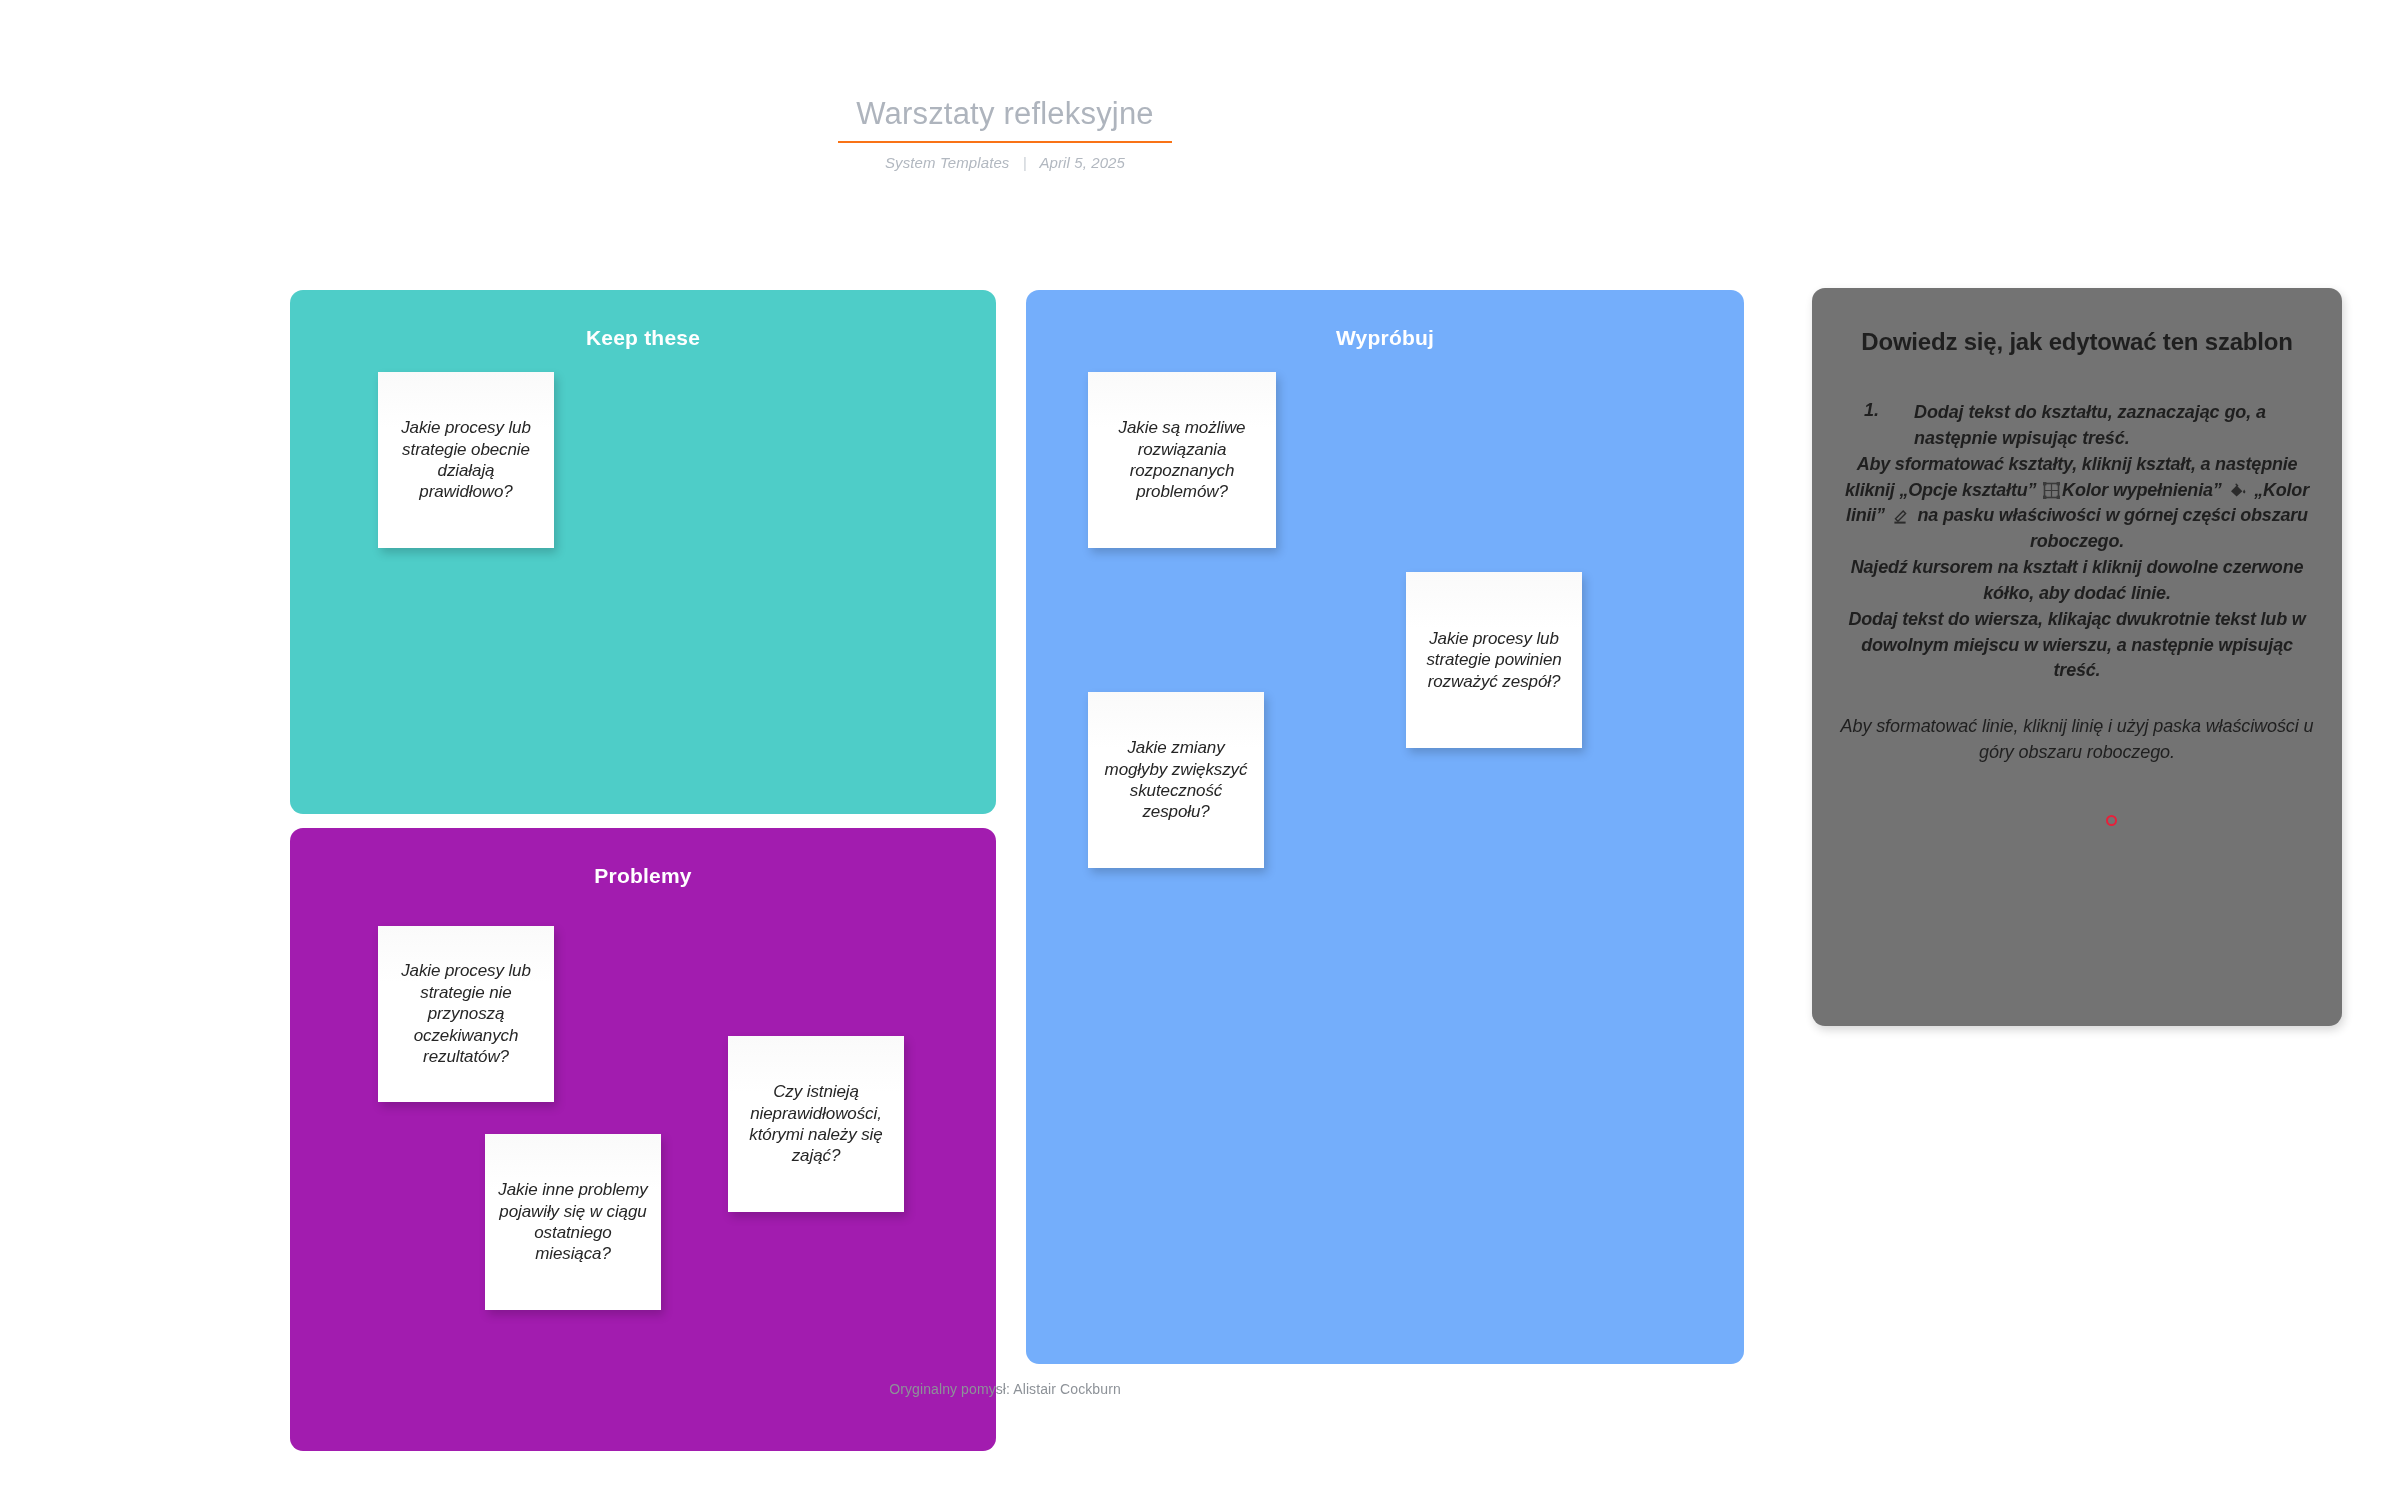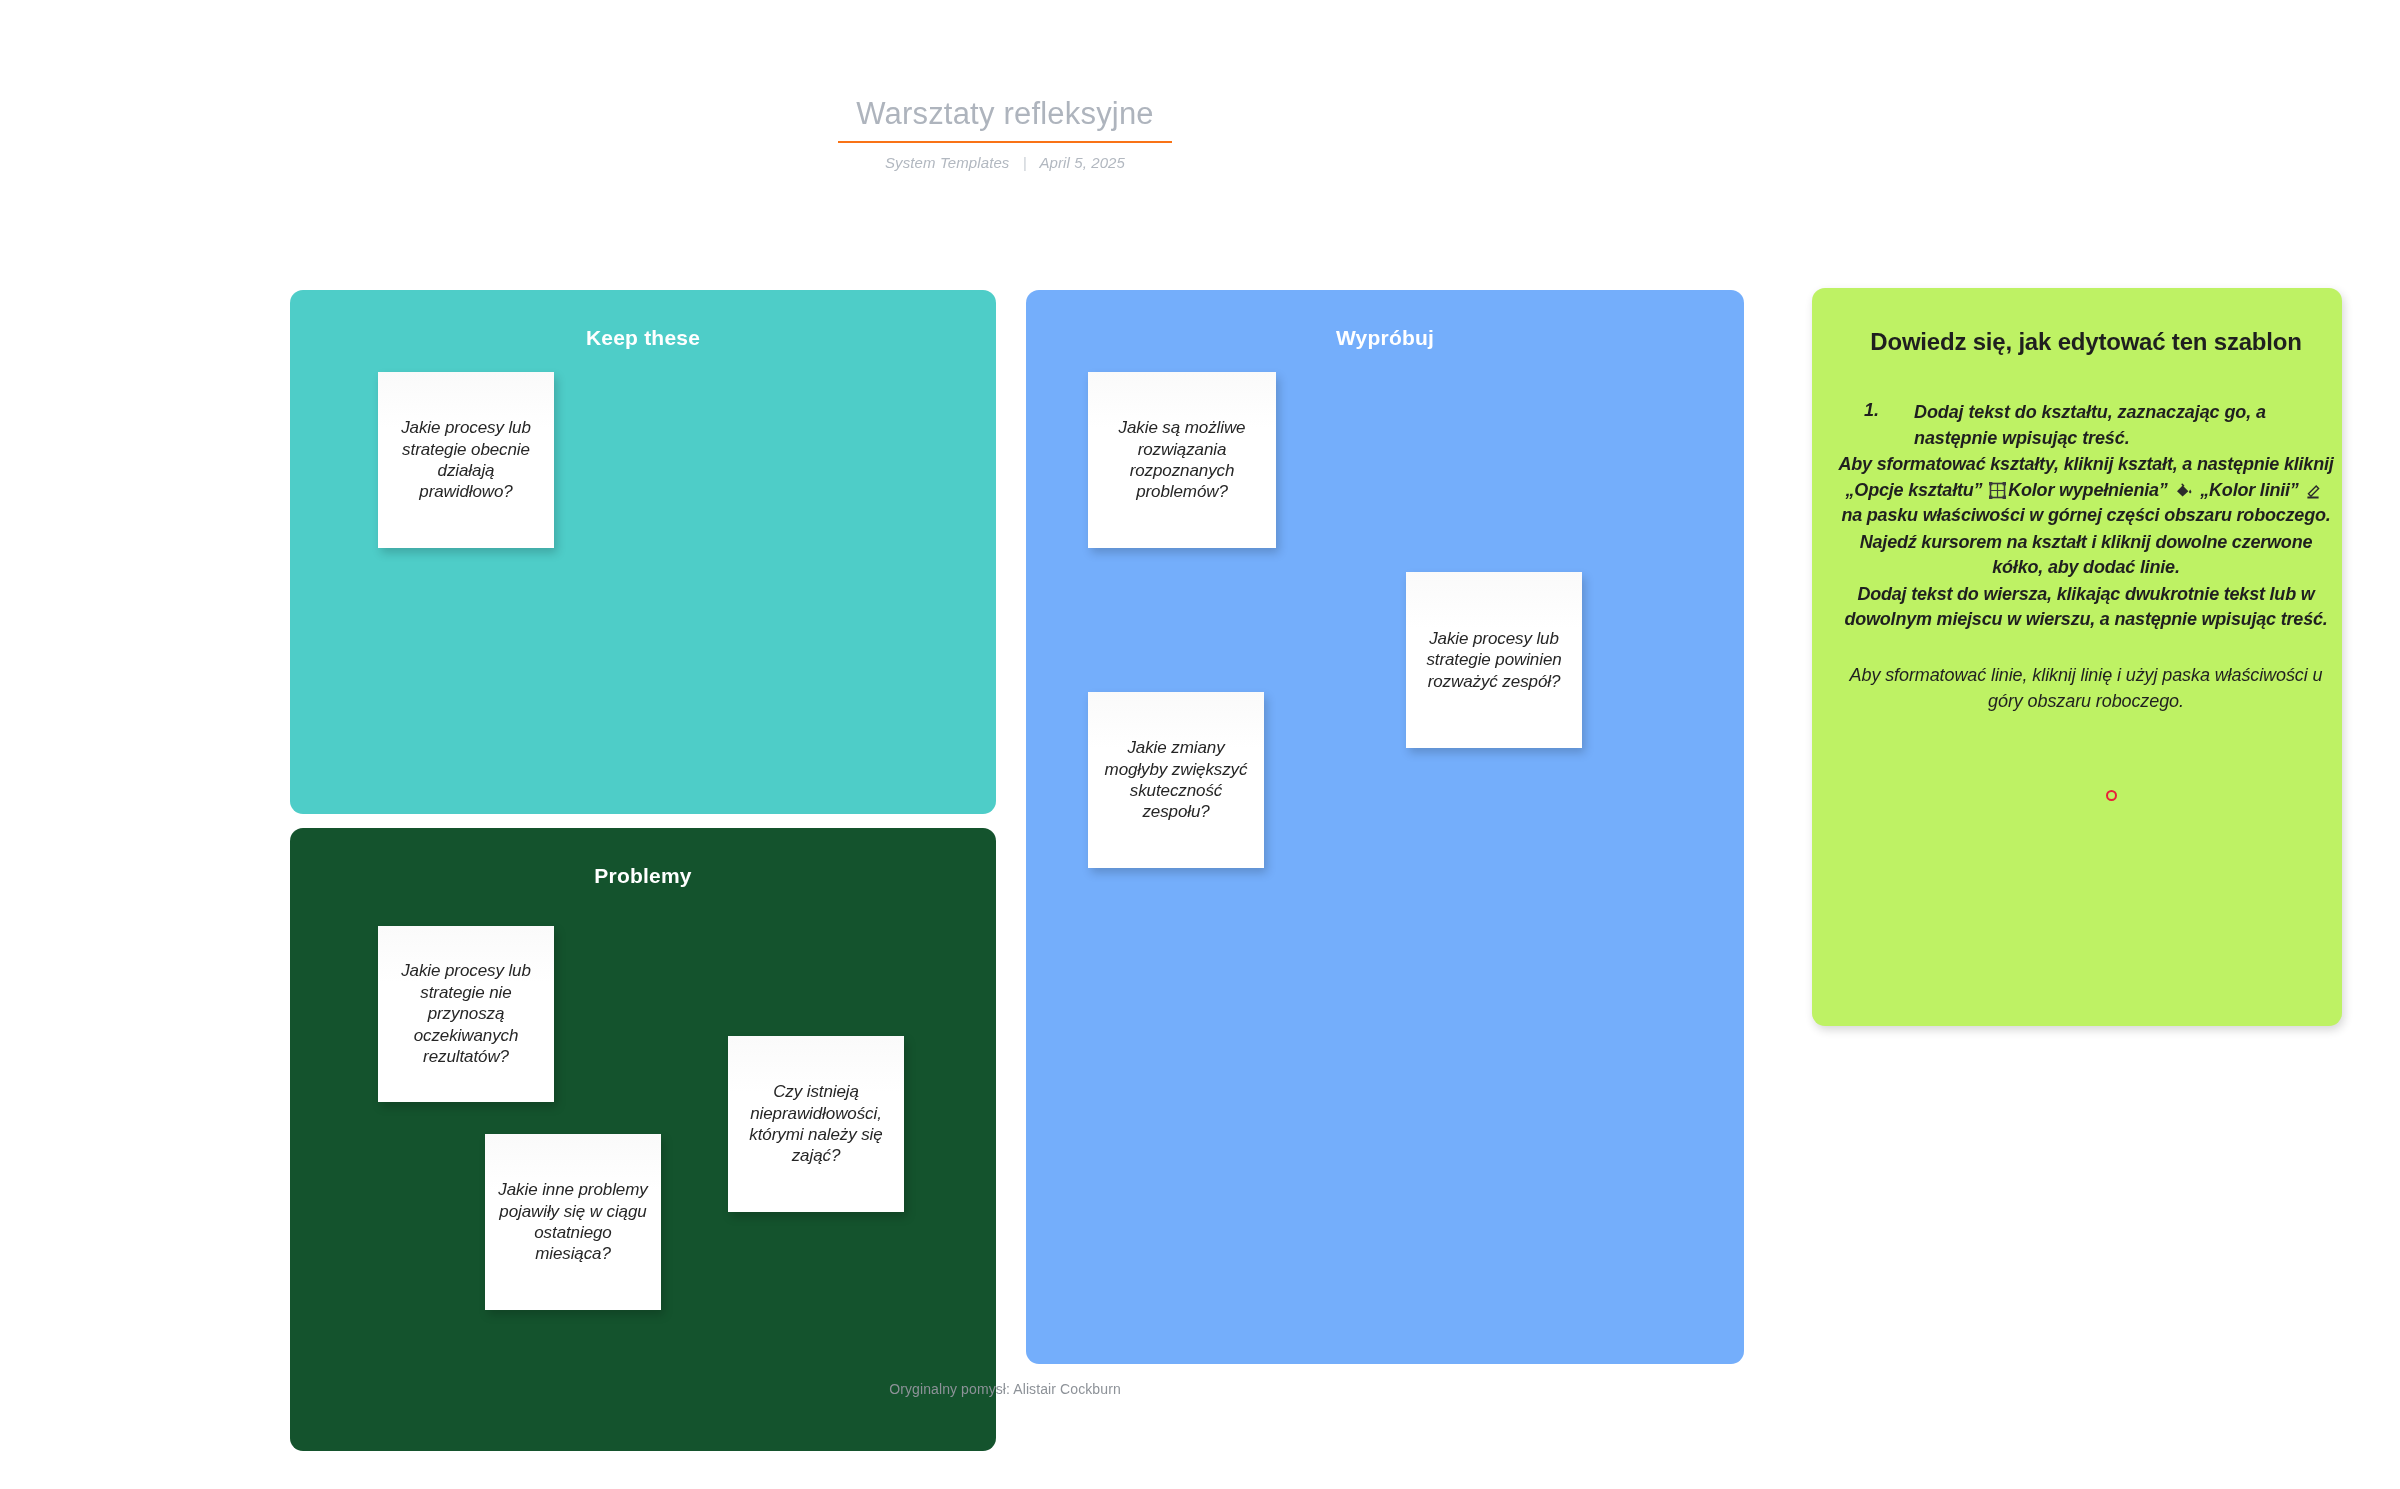--- a/index.html
+++ b/index.html
@@ -63,21 +63,21 @@
     right: 0;
     top: 36px;
     text-align: center;
     font-size: 21px;
     font-weight: 700;
     color: #ffffff;
     letter-spacing: 0.2px;
   }
 
   #panel-keep    { left: 290px;  top: 290px;  width: 706px;  height: 524px; background: #4ECDC8; }
-  #panel-problem { left: 290px;  top: 828px;  width: 706px;  height: 623px; background: #14532d; }
+  #panel-problem { left: 290px;  top: 828px;  width: 706px;  height: 623px; background: #a21caf; }
   #panel-try     { left: 1026px; top: 290px;  width: 718px;  height: 1074px; background: #74AEFB; }
 
   
   .note {
     position: absolute;
     background: linear-gradient(180deg, #fafafa 0%, #ffffff 32%, #ffffff 100%);
     box-shadow: 3px 5px 9px rgba(0,0,0,0.18);
     display: flex;
     align-items: center;
     justify-content: center;
@@ -92,24 +92,24 @@
     letter-spacing: -0.1px;
   }
 
   
   #instructions {
     position: absolute;
     left: 1812px;
     top: 288px;
     width: 530px;
     height: 738px;
-    background: #bef264;
+    background: #737373;
     border-radius: 13px;
     box-shadow: 2px 4px 10px rgba(0,0,0,0.16);
-    padding: 40px 8px 26px 26px;
+    padding: 40px 26px 26px 26px;
     overflow: hidden;
   }
   .instr-title {
     font-size: 24px;
     font-weight: 700;
     color: #1f1f1f;
     text-align: center;
     letter-spacing: -0.2px;
     white-space: nowrap;
   }

